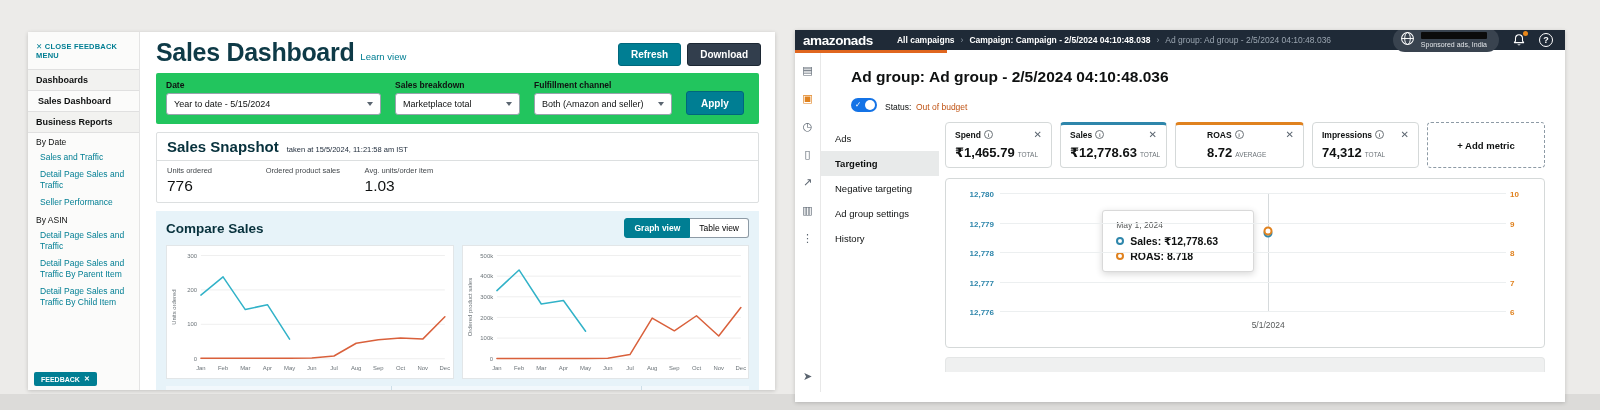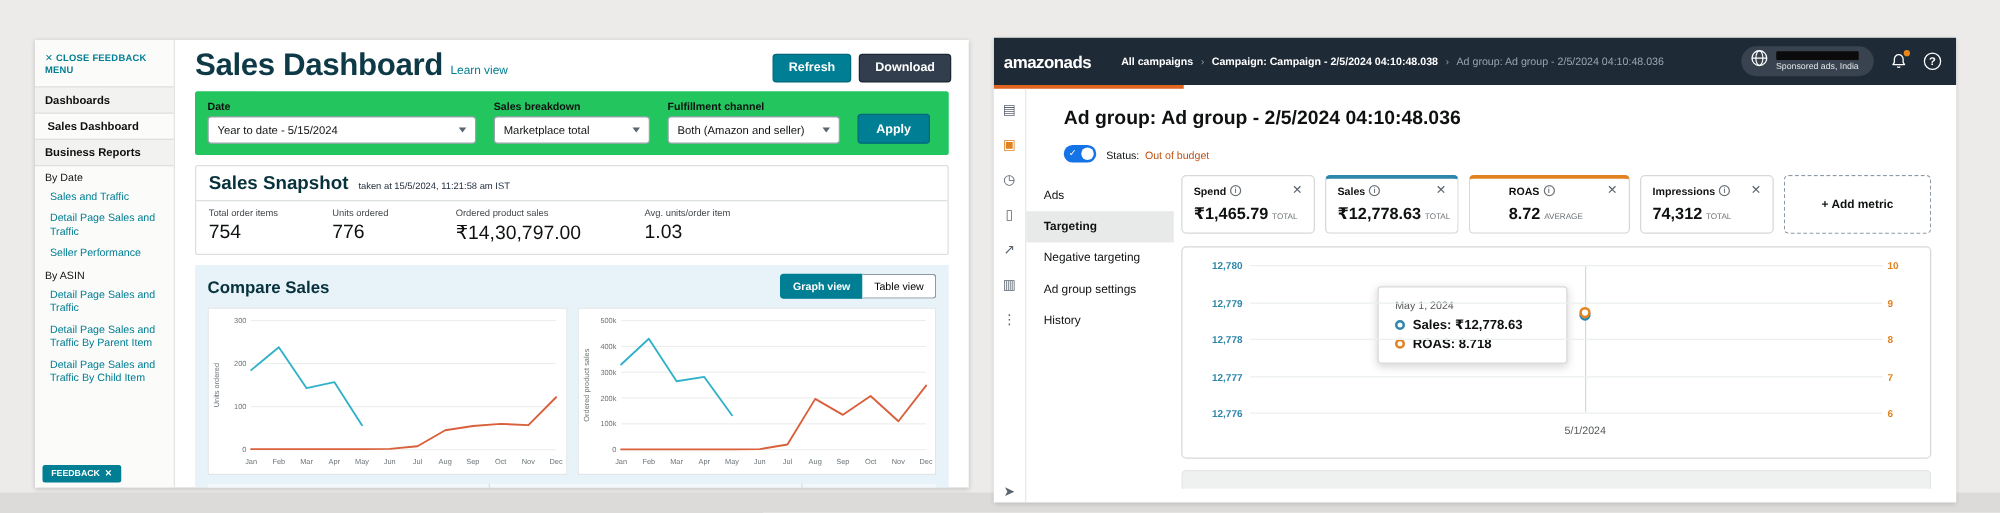--- a/index.html
+++ b/index.html
@@ -48,21 +48,21 @@
 .seg:last-child{border-left:none;border-radius:0 3px 3px 0}
 .charts{display:flex;gap:8px;margin-top:7px}
 .chart-box{flex:1;background:#fff;border:1px solid #e2e6e8;height:134px;padding:2px;min-width:0}
 .chart-box svg{width:100%;height:100%;display:block}
 svg text{font-family:"Liberation Sans","DejaVu Sans",sans-serif}
 .legend-row{display:flex;margin-top:7px;align-items:stretch;background:rgba(255,255,255,.45)}
 .legend-label{flex:0 0 225px;font-size:11px;font-weight:bold;padding:6px 0 6px 14px}
 .legend-cell{flex:0 0 250px;display:flex;align-items:center;gap:6px;padding:6px 14px;border-left:1px solid #cddfe8;font-size:9.5px;font-weight:bold;cursor:pointer}
 
 .panel-ads{left:795px;top:30px;width:770px;height:372px;overflow:hidden}
-.ads-topbar{height:38px;background:var(--ads-navbar,#1f2a37);display:flex;align-items:center;color:#fff;padding:0 12px 0 8px}
+.ads-topbar{height:20px;background:var(--ads-navbar,#1f2a37);display:flex;align-items:center;color:#fff;padding:0 12px 0 8px}
 .ads-logo{font-size:13.5px;font-weight:bold;letter-spacing:-.4px}
 .crumbs{display:flex;align-items:center;gap:6px;margin-left:24px;font-size:8.5px;font-weight:bold;white-space:nowrap}
 .crumb{cursor:pointer}
 .crumb-sep{color:#8f9aa6;font-weight:normal}
 .crumb.last{color:#9aa5b0;font-weight:normal;cursor:default}
 .topbar-right{margin-left:auto;display:flex;align-items:center;gap:13px}
 .region-pill{background:#39434f;border-radius:13px;display:flex;align-items:center;gap:6px;padding:2px 12px 2px 7px;height:24px;cursor:pointer}
 .region-text{display:flex;flex-direction:column;align-items:flex-start}
 .redact{width:66px;height:7px;background:#0b0b0b;border-radius:1px;margin-bottom:2px}
 .region-name{font-size:7px;color:#e3e6e9}
@@ -178,30 +178,25 @@
         <button class="btn btn-teal apply-btn">Apply</button>
       </div>
 
       <div class="snapshot">
         <div class="snap-head">
           <span class="snap-title">Sales Snapshot</span>
           <span class="snap-taken">taken at 15/5/2024, 11:21:58 am IST</span>
         </div>
         <div class="snap-metrics">
           <div class="snap-m">
-              <div class="lb">Total order items</div>
-              <div class="val">754</div>
-            </div>
-          <div class="snap-m">
               <div class="lb">Units ordered</div>
               <div class="val">776</div>
             </div>
           <div class="snap-m">
               <div class="lb">Ordered product sales</div>
-              <div class="val">₹14,30,797.00</div>
             </div>
           <div class="snap-m">
               <div class="lb">Avg. units/order item</div>
               <div class="val">1.03</div>
             </div>
         </div>
       </div>
 
       <div class="compare">
         <div class="cmp-head">

